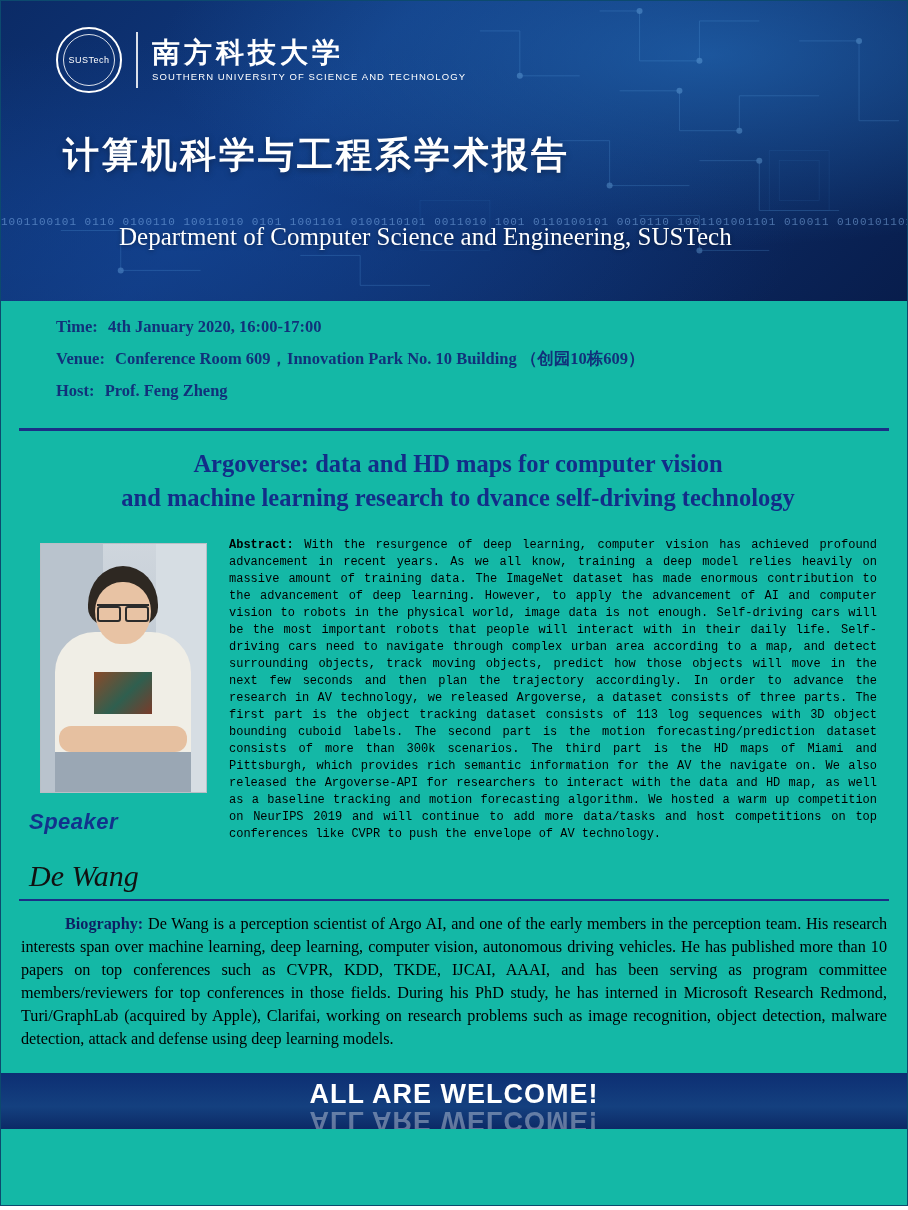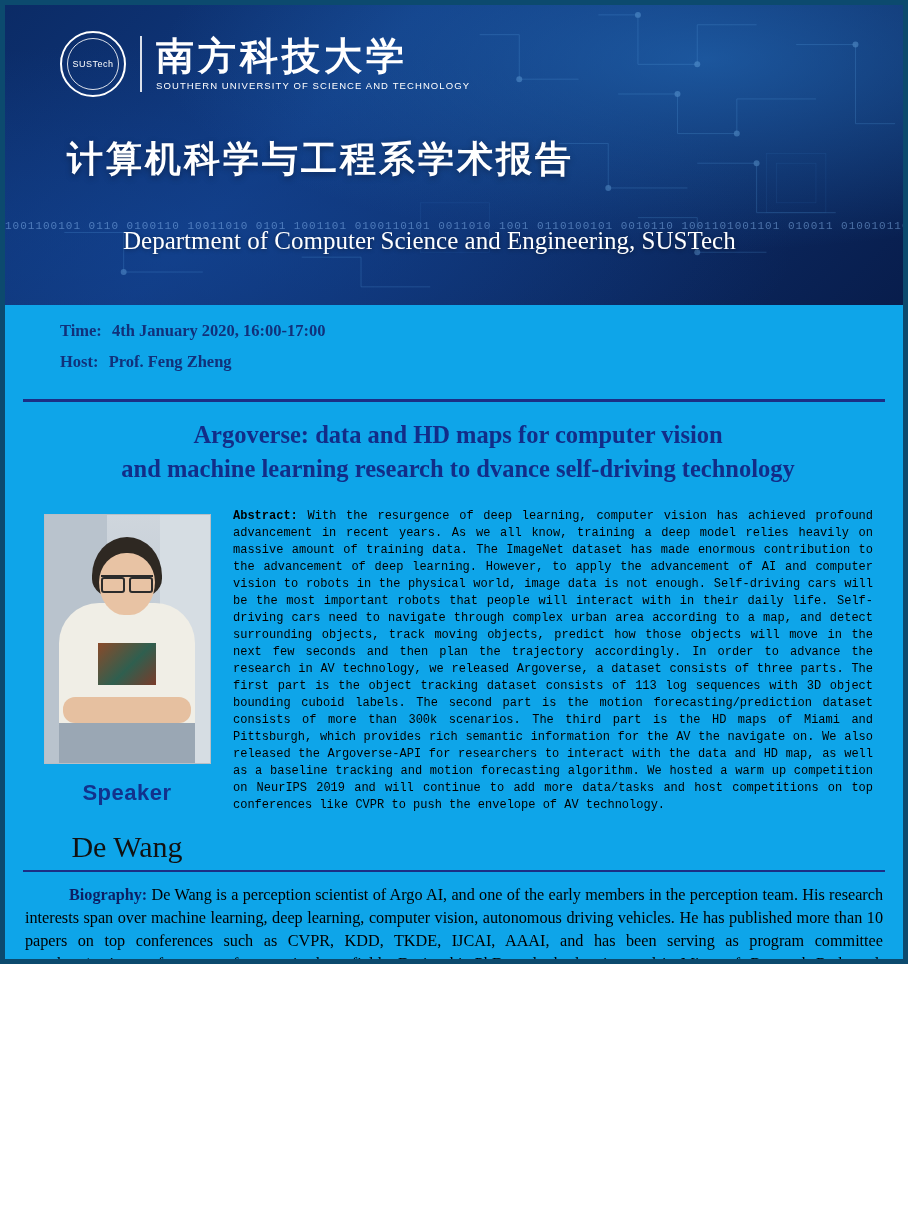--- a/index.html
+++ b/index.html
@@ -6,24 +6,24 @@
     margin: 0;
     padding: 0;
     background: #ffffff;
   }
   body {
     font-family: "Liberation Serif", serif;
   }
   .poster {
     position: relative;
     width: 908px;
-    height: 964px;
-    background: #0ea5e9;
+    height: 1206px;
+    background: #14b8a6;
     overflow: hidden;
-    border: 5px solid #0c4a6e;
+    border: 1px solid #0c4a6e;
     box-sizing: border-box;
   }
 
   
   .header {
     position: relative;
     width: 100%;
     height: 300px;
     background:
       radial-gradient(ellipse at 78% 18%, rgba(40,120,200,0.55) 0%, rgba(10,40,95,0) 55%),
@@ -85,21 +85,21 @@
     letter-spacing: 0.5px;
   }
   .logo-divider {
     width: 2px;
     height: 56px;
     background: rgba(255,255,255,0.85);
     margin: 0 14px;
   }
   .logo-text-cn {
     color: #ffffff;
-    font-size: 38px;
+    font-size: 28px;
     letter-spacing: 4px;
     font-family: "Liberation Serif", serif;
     font-weight: bold;
     line-height: 1.05;
   }
   .logo-text-en {
     color: #ffffff;
     font-size: 9.5px;
     letter-spacing: 1.1px;
     font-family: "Liberation Sans", sans-serif;
@@ -163,22 +163,22 @@
   }
 
   
   .body-area {
     display: flex;
     padding: 6px 28px 0 28px;
   }
   .speaker-col {
     width: 188px;
     flex: none;
-    text-align: center;
     padding-top: 12px;
+    font-style: italic;
   }
   .photo {
     width: 165px;
     height: 248px;
     margin: 0 auto;
     border: 1px solid #b9bfc6;
     background:
       linear-gradient(180deg, #cfd6dd 0%, #c3ccd5 40%, #aeb8c2 100%);
     position: relative;
     overflow: hidden;
@@ -368,20 +368,24 @@
     <div class="header-sub">Department of Computer Science and Engineering, SUSTech</div>
     <div class="bits">1001100101 0110 0100110 10011010 0101 1001101 0100110101 0011010 1001 0110100101 0010110 1001101001101 010011 01001011010 0110100 1001011 010011010 0101101001 0110010</div>
   </div>
 
   <div class="info">
     <div class="info-row">
       <span class="label">Time:</span>
       <span class="value">4th January 2020, 16:00-17:00</span>
     </div>
     <div class="info-row">
+      <span class="label">Venue:</span>
+      <span class="value">Conference Room 609，Innovation Park No. 10 Building （创园10栋609）</span>
+    </div>
+    <div class="info-row">
       <span class="label">Host:</span>
       <span class="value">Prof. Feng Zheng</span>
     </div>
   </div>
 
   <div class="rule"></div>
 
   <div class="talk-title">
     <div>Argoverse: data and HD maps for computer vision</div>
     <div>and machine learning research to dvance self-driving technology</div>

